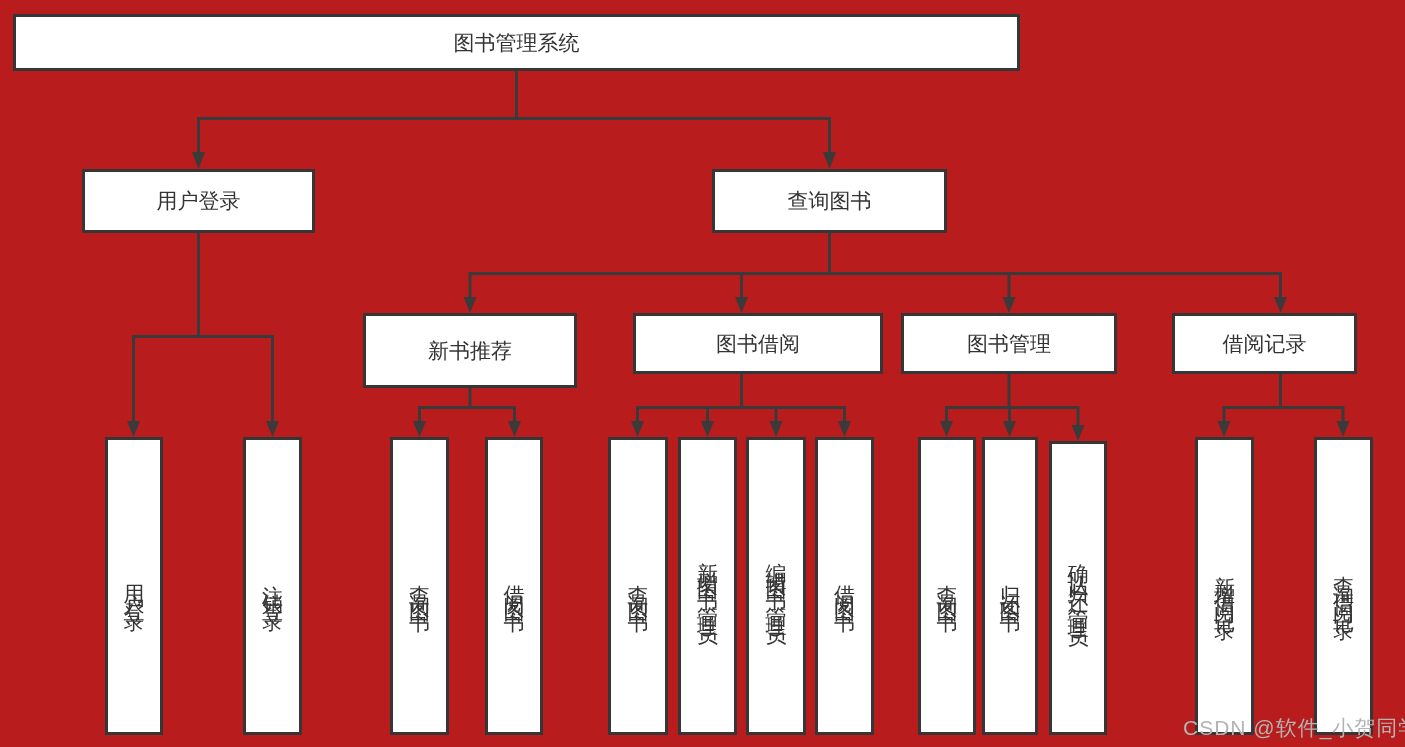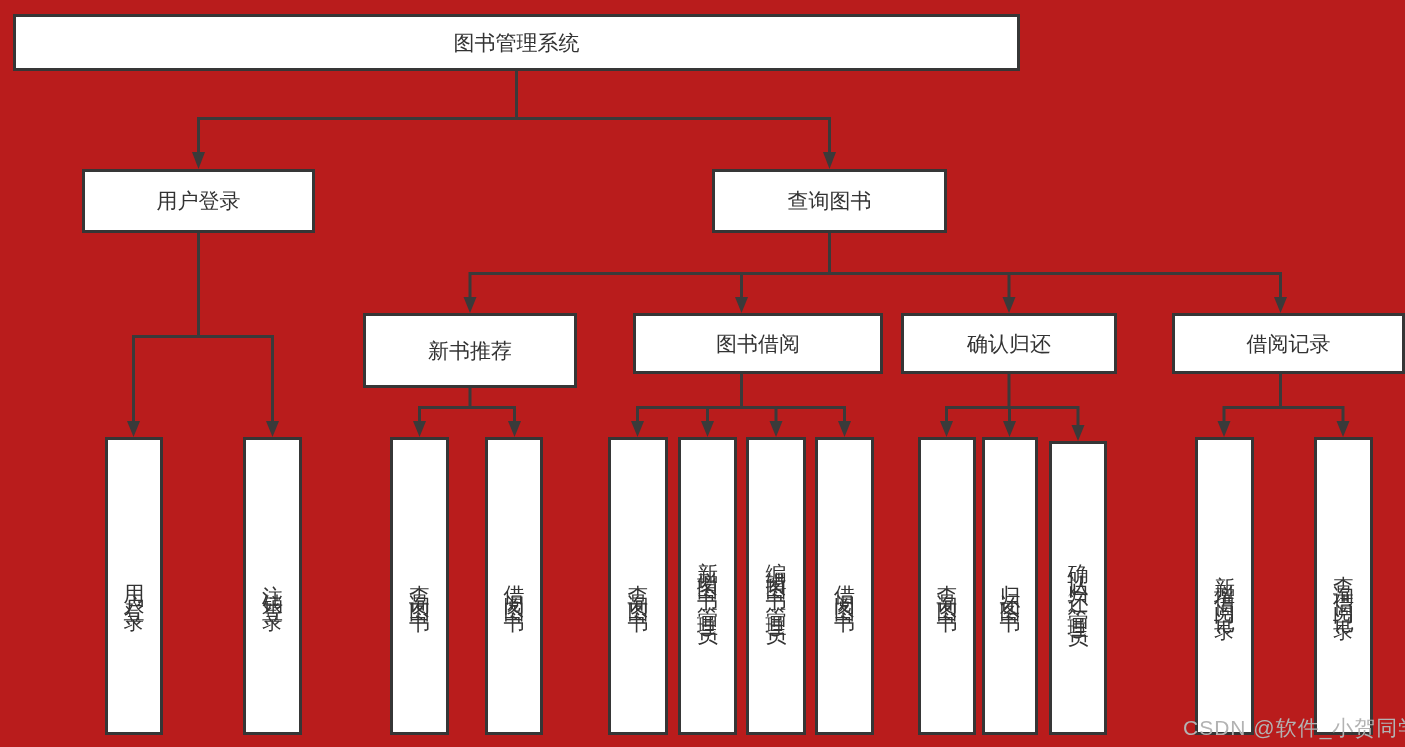--- a/index.html
+++ b/index.html
@@ -85,23 +85,23 @@
     <span class="hlabel">查询图书</span>
   </div>
 
   <div class="box" style="left:363px;top:313px;width:214px;height:75px">
     <span class="hlabel">新书推荐</span>
   </div>
   <div class="box" style="left:633px;top:313px;width:250px;height:61px">
     <span class="hlabel">图书借阅</span>
   </div>
   <div class="box" style="left:901px;top:313px;width:216px;height:61px">
-    <span class="hlabel">确认归还</span>
+    <span class="hlabel">图书管理</span>
   </div>
-  <div class="box" style="left:1172px;top:313px;width:233px;height:61px">
+  <div class="box" style="left:1172px;top:313px;width:185px;height:61px">
     <span class="hlabel">借阅记录</span>
   </div>
 
   <div class="box vbox" style="left:105px;top:437px;width:58px;height:298px">
     <span class="vlabel">用户登录</span>
   </div>
   <div class="box vbox" style="left:243px;top:437px;width:59px;height:298px">
     <span class="vlabel">注销登录</span>
   </div>
 

